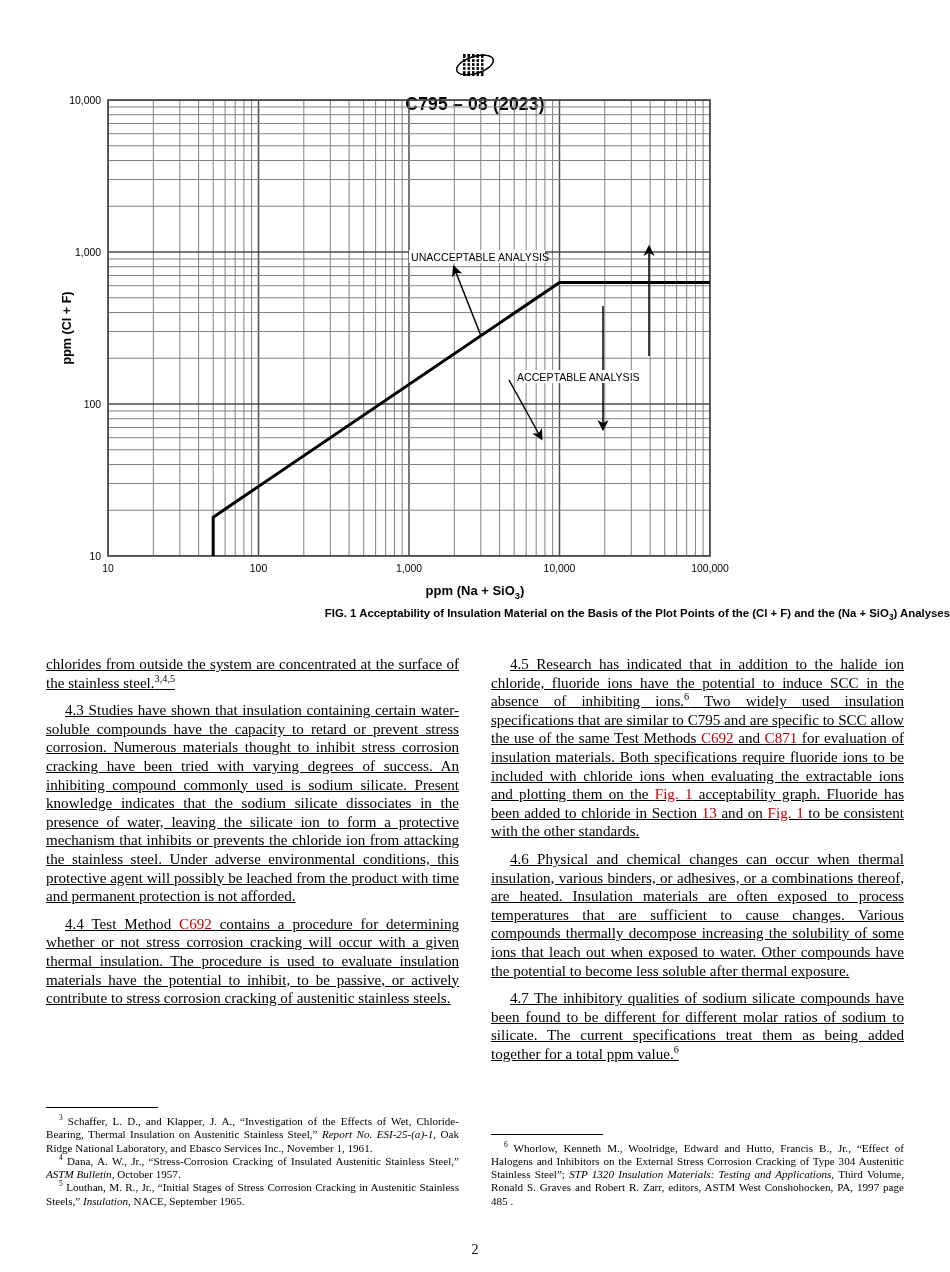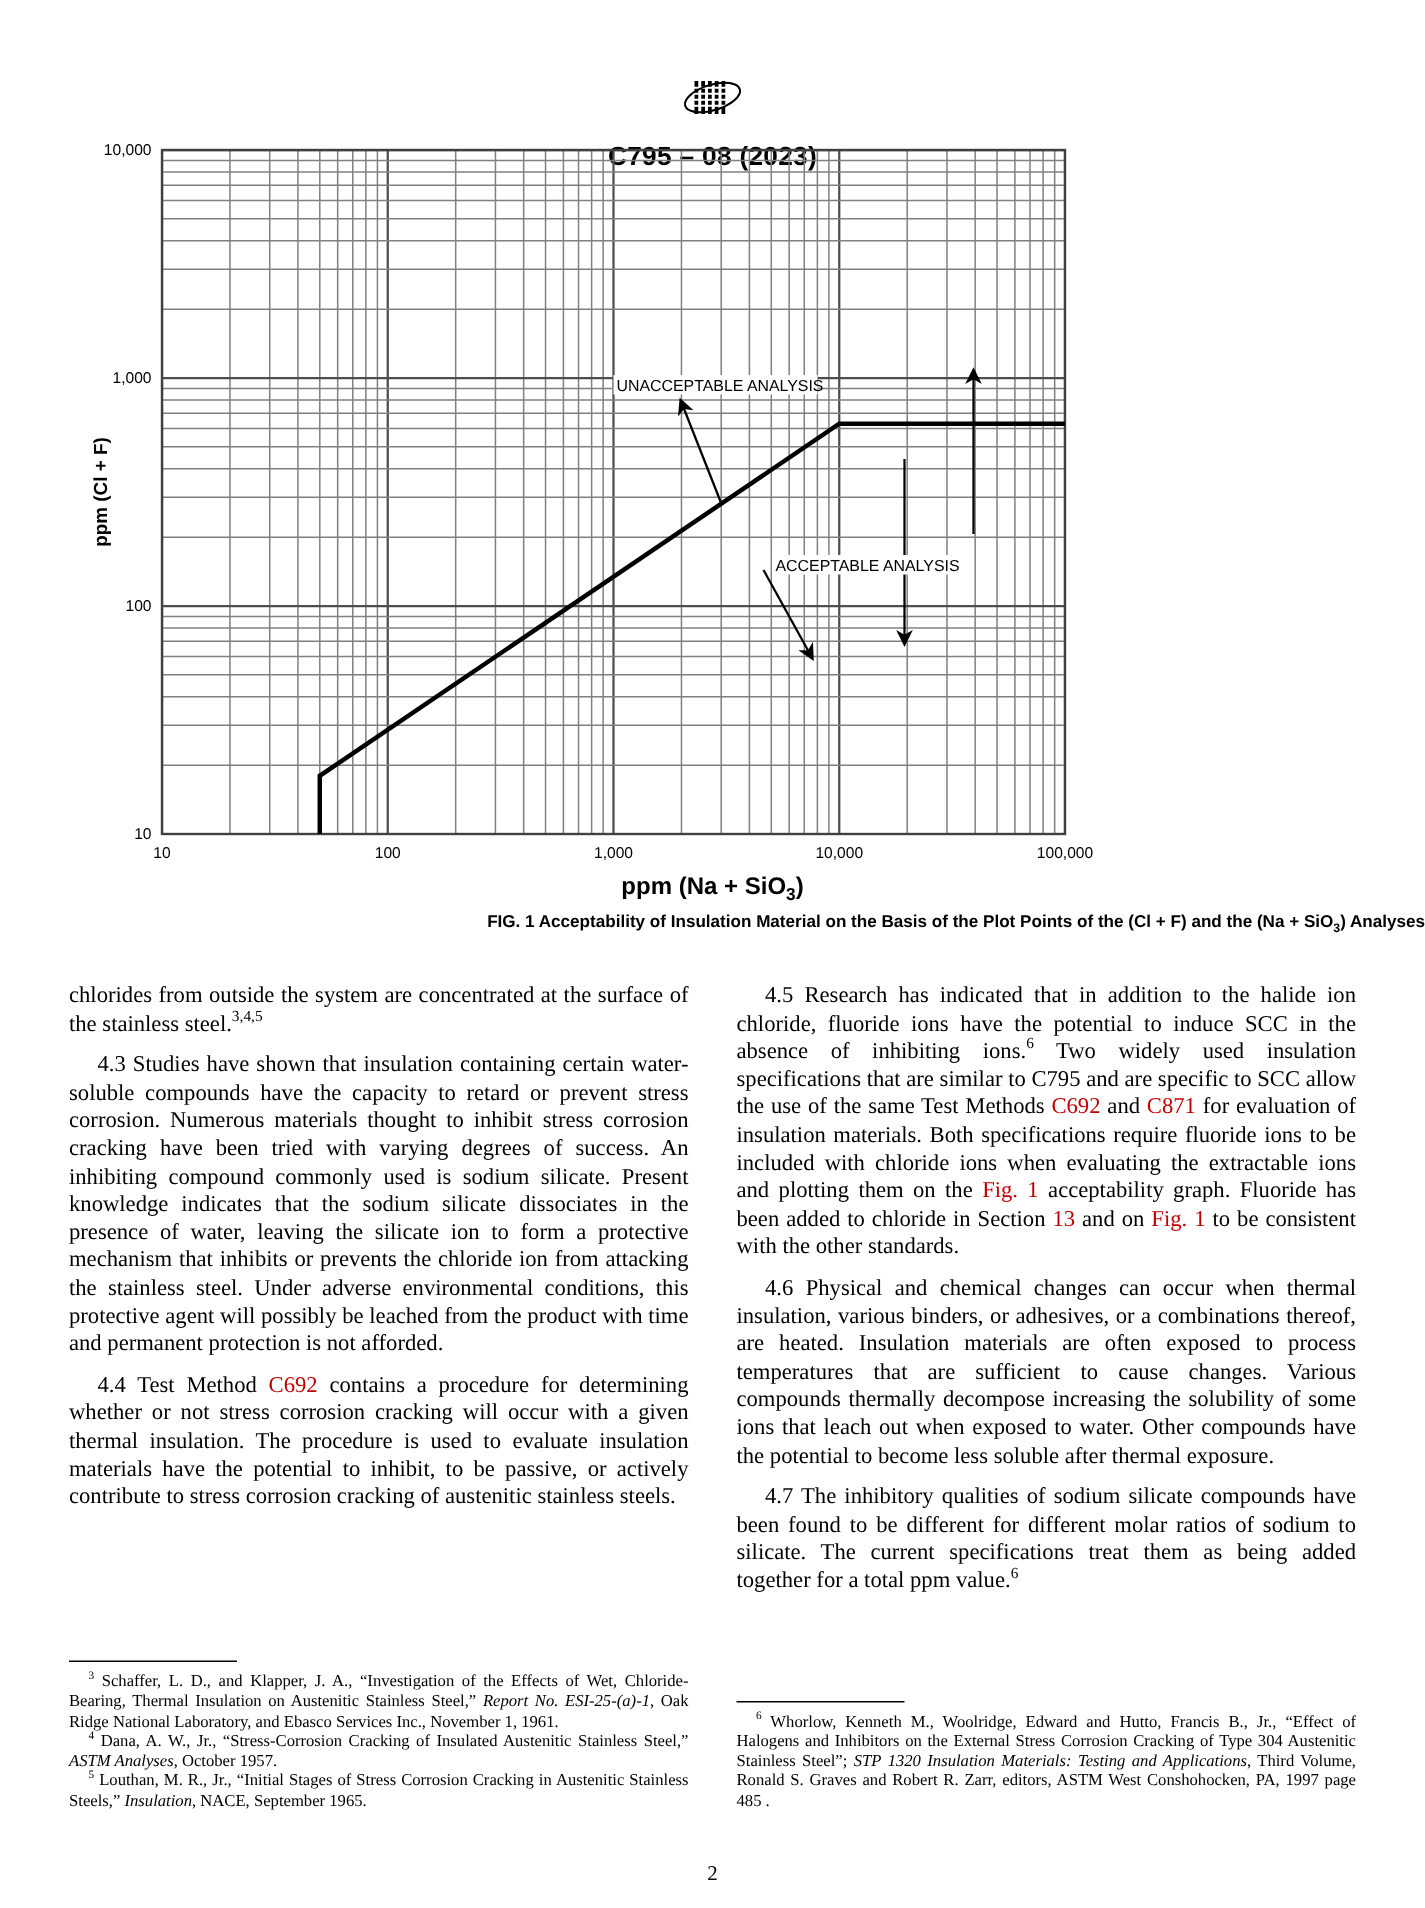--- a/index.html
+++ b/index.html
@@ -26,36 +26,37 @@
   
   .figure{position:absolute;top:88px;left:0;width:950px;}
   .fig-svg{display:block;margin:0 auto;}
   .fig-caption{
     font-family:"Liberation Sans", sans-serif;
     font-weight:bold;font-size:11.4px;text-align:right;
     margin-top:6px;
   }
   .fig-xlabel{
     font-family:"Liberation Sans", sans-serif;
-    font-weight:bold;font-size:16px;text-align:center;
+    font-weight:bold;font-size:13px;text-align:center;
   }
   sub{font-size:.72em;}
 
   
   .columns{
     position:absolute;top:655px;left:46px;width:858px;height:420px;
     display:flex;gap:32px;
   }
   .col{width:413px;}
   .col p{
     margin:0 0 9px 0;
     font-size:15.1px;line-height:18.6px;
     text-align:justify;
     text-justify:inter-word;
     hyphens:manual;
+    text-decoration:underline;
   }
   .col p.indent{text-indent:19px;}
   .ref{color:#c00000;}
   .sup{font-size:.68em;vertical-align:super;line-height:0;}
   .fn-col{width:413px;position:relative;}
   .fn-rule{
     width:112px;height:0;border-top:1px solid #000;margin-bottom:7px;
   }
   .fn-col p{
     margin:0;
@@ -237,21 +238,21 @@
         <p class="indent">4.6  Physical and chemical changes can occur when thermal insulation, various binders, or adhesives, or a combinations thereof, are heated. Insulation materials are often exposed to process temperatures that are sufficient to cause changes. Various compounds thermally decompose increasing the solubility of some ions that leach out when exposed to water. Other compounds have the potential to become less soluble after thermal exposure.</p>
         <p class="indent">4.7  The inhibitory qualities of sodium silicate compounds have been found to be different for different molar ratios of sodium to silicate. The current specifications treat them as being added together for a total ppm value.<span class="sup">6</span></p>
       </div>
   </div>
 
   <div class="left-fn">
     <div class="fn-rule"></div>
     <div id="fnLeft">
         <div class="fn-col">
           <p><span class="sup">3</span> Schaffer, L. D., and Klapper, J. A., “Investigation of the Effects of Wet, Chloride-Bearing, Thermal Insulation on Austenitic Stainless Steel,” <span class="it">Report No. ESI-25-(a)-1</span>, Oak Ridge National Laboratory, and Ebasco Services Inc., November 1, 1961.</p>
-          <p><span class="sup">4</span> Dana, A. W., Jr., “Stress-Corrosion Cracking of Insulated Austenitic Stainless Steel,” <span class="it">ASTM Analyses</span>, October 1957.</p>
+          <p><span class="sup">4</span> Dana, A. W., Jr., “Stress-Corrosion Cracking of Insulated Austenitic Stainless Steel,” <span class="it">ASTM Bulletin</span>, October 1957.</p>
           <p><span class="sup">5</span> Louthan, M. R., Jr., “Initial Stages of Stress Corrosion Cracking in Austenitic Stainless Steels,” <span class="it">Insulation</span>, NACE, September 1965.</p>
         </div>
       </div>
   </div>
   <div class="right-fn">
     <div class="fn-rule"></div>
     <div id="fnRight">
         <div class="fn-col">
           <p><span class="sup">6</span> Whorlow, Kenneth M., Woolridge, Edward and Hutto, Francis B., Jr., “Effect of Halogens and Inhibitors on the External Stress Corrosion Cracking of Type 304 Austenitic Stainless Steel”; <span class="it">STP 1320 Insulation Materials: Testing and Applications</span>, Third Volume, Ronald S. Graves and Robert R. Zarr, editors, ASTM West Conshohocken, PA, 1997 page 485 .</p>
         </div>

